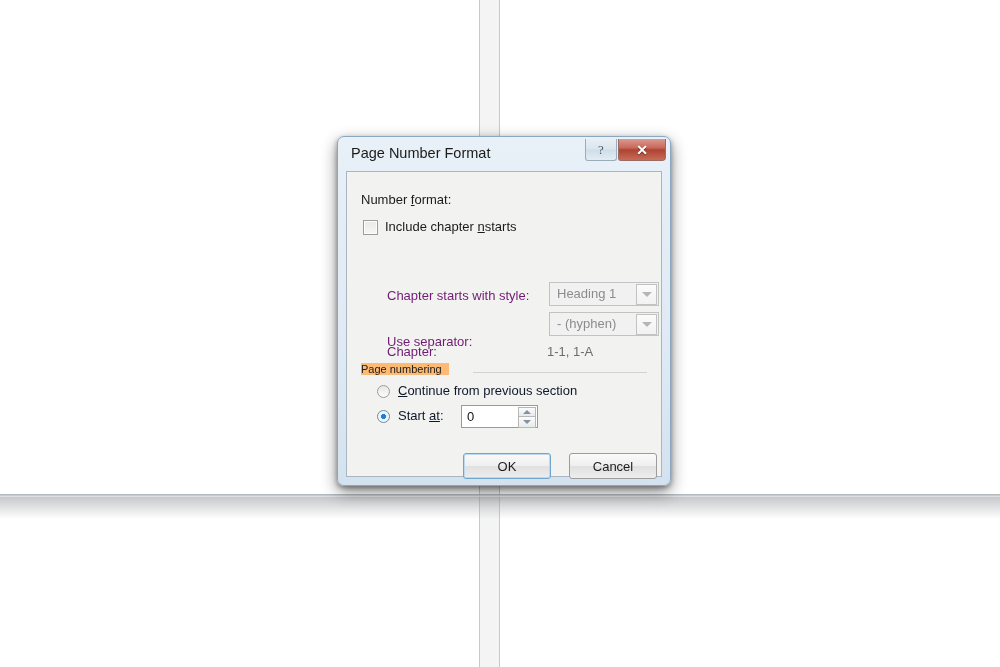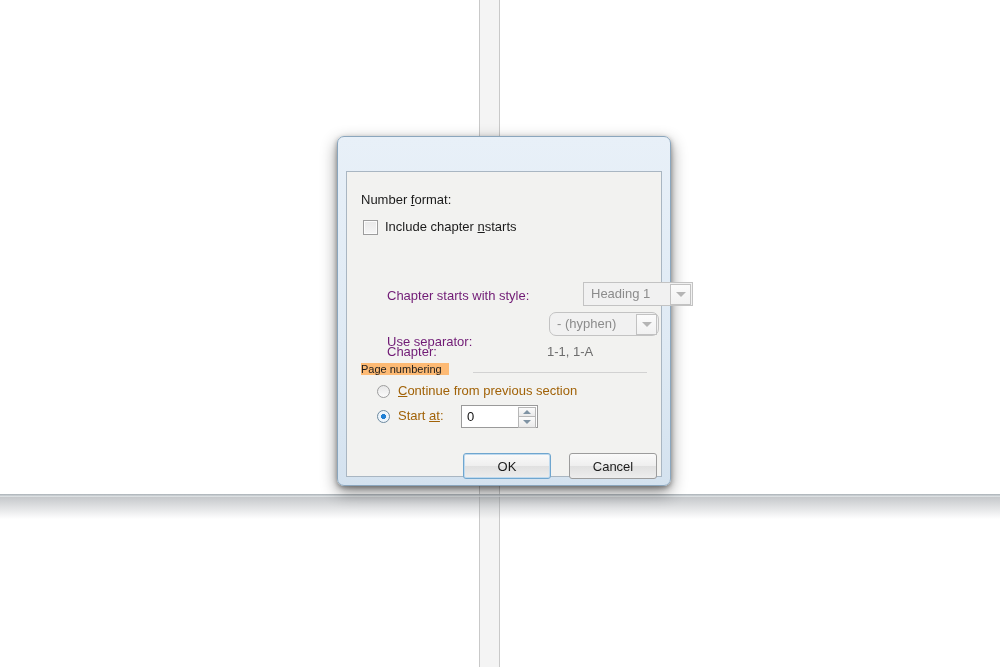--- a/index.html
+++ b/index.html
@@ -232,22 +232,22 @@
   }
 
   .disabled-combo {
     position: absolute;
     width: 110px;
     height: 24px;
     box-sizing: border-box;
     border: 1px solid #c3c3c3;
     background: #f1f1f1;
   }
-  #chapter-style-combo { left: 202px; top: 110px; margin-left: 34px; }
-  #separator-combo     { left: 202px; top: 140px; border-radius: 7px; }
+  #chapter-style-combo { left: 202px; top: 110px; }
+  #separator-combo     { left: 202px; top: 140px; }
   .disabled-combo .val {
     position: absolute;
     left: 7px; top: 3px;
     font-size: 13px;
     color: #8c8c8c;
     white-space: nowrap;
   }
 
   
   #page-numbering-group {
@@ -292,21 +292,21 @@
   }
   .radio-circle.checked {
     border-color: #6d8aa0;
     background: radial-gradient(circle at 50% 50%, #1f7fd4 0 33%, #eaf3fb 36%, #f7fbfe 100%);
   }
   .radio-label {
     position: absolute;
     left: 21px;
     top: 1px;
     font-size: 13px;
-    color: #a16207;
+    color: #0f172a;
     white-space: nowrap;
   }
 
   
   #start-at-spinner {
     position: absolute;
     left: 114px;
     top: 233px;
     width: 77px;
     height: 23px;
@@ -383,20 +383,31 @@
 
 <div id="doc-background">
   <div id="doc-page-column"></div>
   <div id="doc-bottom-rule"></div>
   <div id="doc-bottom-shade"></div>
 </div>
 
 <div id="dialog">
   <div id="dialog-inner">
 
+    <div id="title-bar">
+      <div id="dialog-title">Page Number Format</div>
+      <div id="window-buttons">
+        <div id="help-button">
+          <span>?</span>
+        </div>
+        <div id="close-button">
+          <span>✕</span>
+        </div>
+      </div>
+    </div>
 
     <div id="client-area">
 
       <div class="lbl" id="number-format-label"><span>Number </span><u>f</u><span>ormat:</span></div>
 
 
       <div id="include-chapter-row">
         <div id="include-chapter-checkbox"></div>
         <div id="include-chapter-label"><span>Include chapter </span><u>n</u><span>starts</span></div>
       </div>

